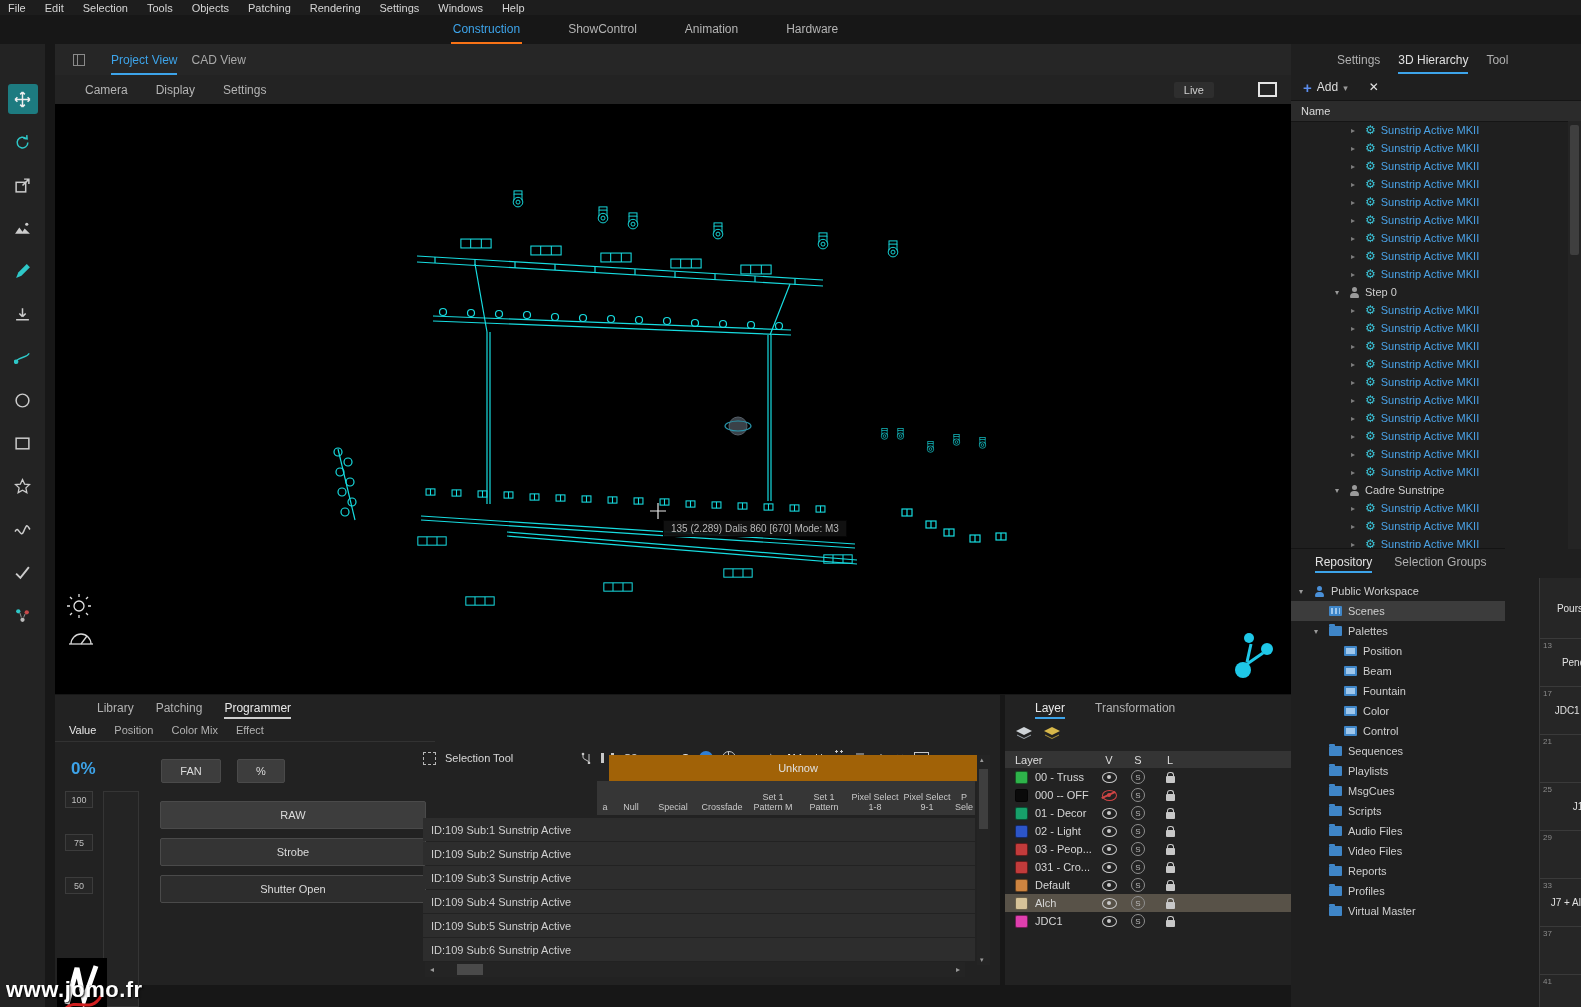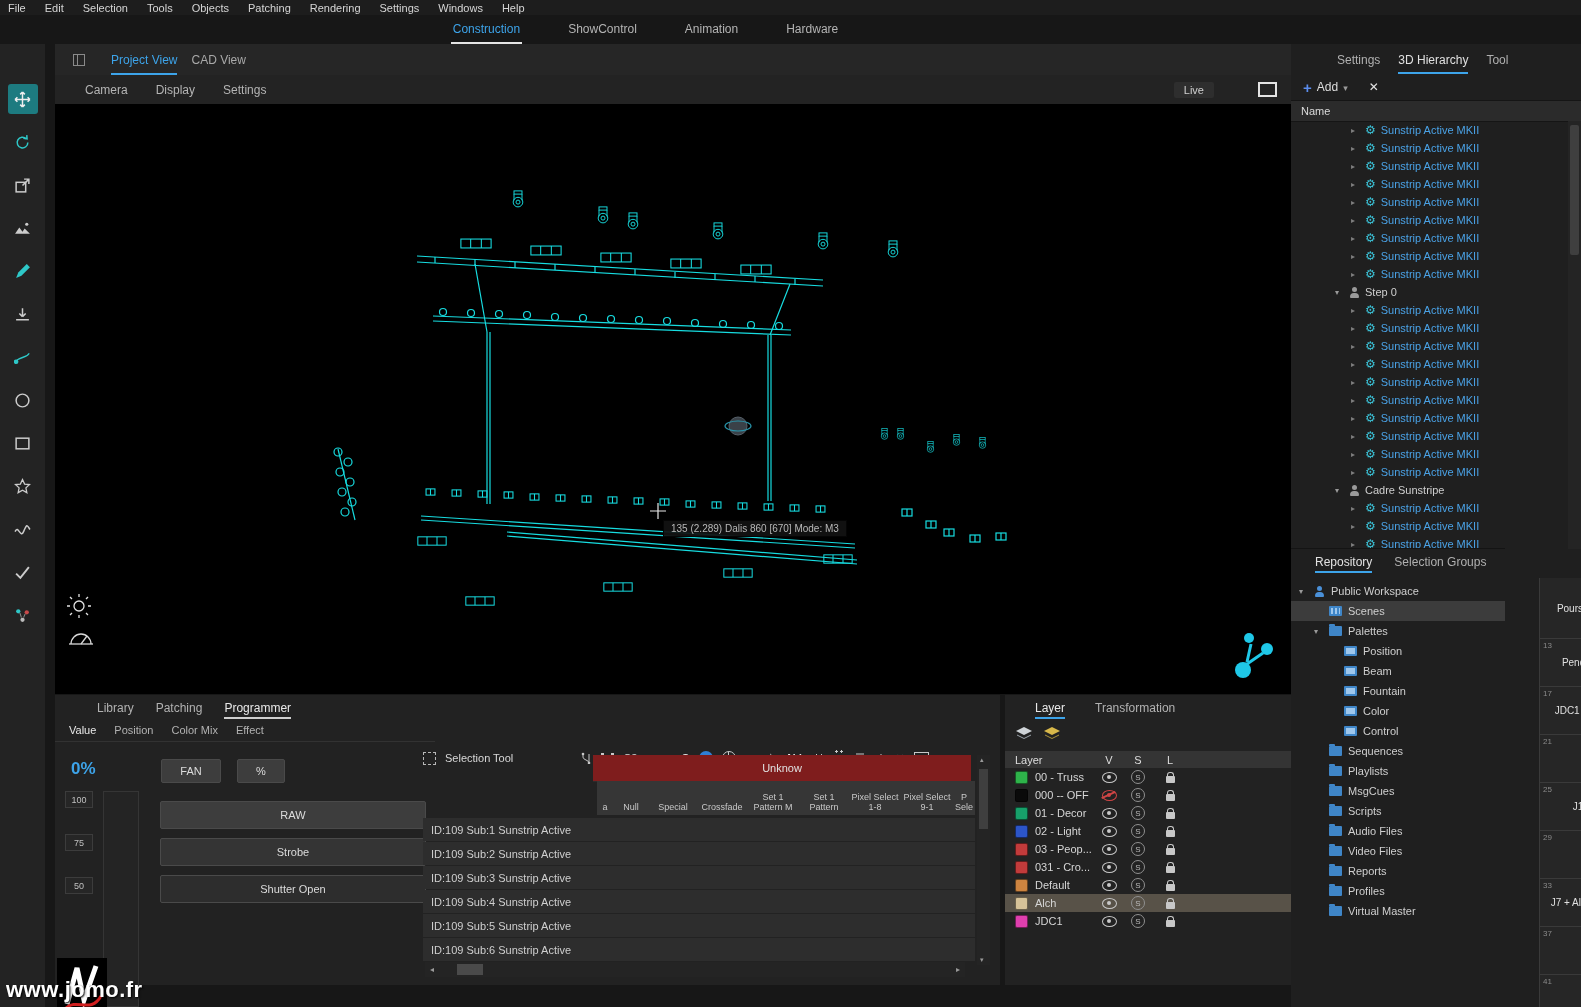--- a/index.html
+++ b/index.html
@@ -5,21 +5,21 @@
   html,body{margin:0;padding:0;background:#0d0d0d;}
   .app{position:relative;width:1581px;height:1007px;background:#171717;overflow:hidden;
        font-family:"Liberation Sans","DejaVu Sans",sans-serif;color:#c8c8c8;font-size:11px;}
 
   
   .menubar{position:absolute;top:0;left:0;right:0;height:15px;background:#1d1d1d;display:flex;
            align-items:center;gap:19px;padding-left:8px;font-size:11px;color:#d6d6d6;z-index:6;}
   .modebar{position:absolute;top:15px;left:0;width:1291px;height:29px;display:flex;justify-content:center;
            align-items:flex-end;gap:44px;font-size:12px;color:#b4b4b4;}
   .mtab{padding:0 2px 8px;}
-  .mtab.active{color:#3da4ea;border-bottom:2px solid #e5e5e5;padding-bottom:6px;}
+  .mtab.active{color:#3da4ea;border-bottom:2px solid #f97316;padding-bottom:6px;}
 
   
   .lefttools{position:absolute;left:0;top:44px;width:45px;bottom:0;background:#232323;display:flex;
              flex-direction:column;align-items:center;padding-top:40px;gap:13px;}
   .tool{width:30px;height:30px;display:flex;align-items:center;justify-content:center;border-radius:3px;flex:none;}
   .tool svg{width:17px;height:17px;}
   .tool.active{background:#1d7b80;}
 
   
   .viewport{position:absolute;left:55px;top:44px;width:1236px;height:650px;background:#000;}
@@ -126,21 +126,21 @@
          background:linear-gradient(#c8c8c8,#c8c8c8) center/100% 1px no-repeat,
                     linear-gradient(#c8c8c8,#c8c8c8) center/1px 100% no-repeat;}
   .star-glyph{color:#e8e8e8;font-size:13px;line-height:1;}
   .all-lbl{font-size:10px;font-weight:bold;color:#e8e8e8;}
   .dots{width:10px;height:10px;background:radial-gradient(#c8c8c8 1px,transparent 1.3px) 0 0/5px 5px;flex:none;}
   .icostack{display:flex;flex-direction:column;align-items:center;gap:1px;font-size:7px;color:#bdbdbd;}
   .clear-glyph{color:#c8c8c8;font-size:11px;}
   .render-icon{width:13px;height:11px;border:1.5px solid #c8c8c8;position:relative;flex:none;}
   .render-icon::after{content:"";position:absolute;left:3.5px;top:2.5px;width:4px;height:4px;border-radius:50%;background:#c8c8c8;}
 
-  .tbl-head1{position:absolute;left:170px;top:24px;width:378px;height:26px;background:#7f1d1d;display:flex;
+  .tbl-head1{position:absolute;left:186px;top:24px;width:378px;height:26px;background:#a16207;display:flex;
              align-items:center;justify-content:center;color:#e0e0e0;font-size:11px;border-bottom:1px solid #2c2c2c;}
   .tbl-head2{position:absolute;left:174px;top:50px;width:378px;height:34px;background:#363636;display:flex;}
   .tbl-col{display:flex;align-items:flex-end;justify-content:center;text-align:center;font-size:9px;
            line-height:10px;color:#c8c8c8;padding-bottom:3px;overflow:hidden;flex:none;}
   .plist{position:absolute;left:0;top:87px;width:552px;}
   .p-row{height:23px;margin-bottom:1px;background:#2d2d2d;display:flex;align-items:center;padding-left:8px;color:#cfcfcf;}
   .vscroll{position:absolute;left:554px;top:24px;width:13px;height:210px;background:#242424;}
   .vscroll::before{content:"▴";position:absolute;top:1px;left:3px;font-size:7px;color:#9a9a9a;}
   .vscroll::after{content:"▾";position:absolute;bottom:1px;left:3px;font-size:7px;color:#9a9a9a;}
   .vscroll .thumb{position:absolute;left:2px;right:2px;top:14px;height:60px;background:#3f3f3f;}

